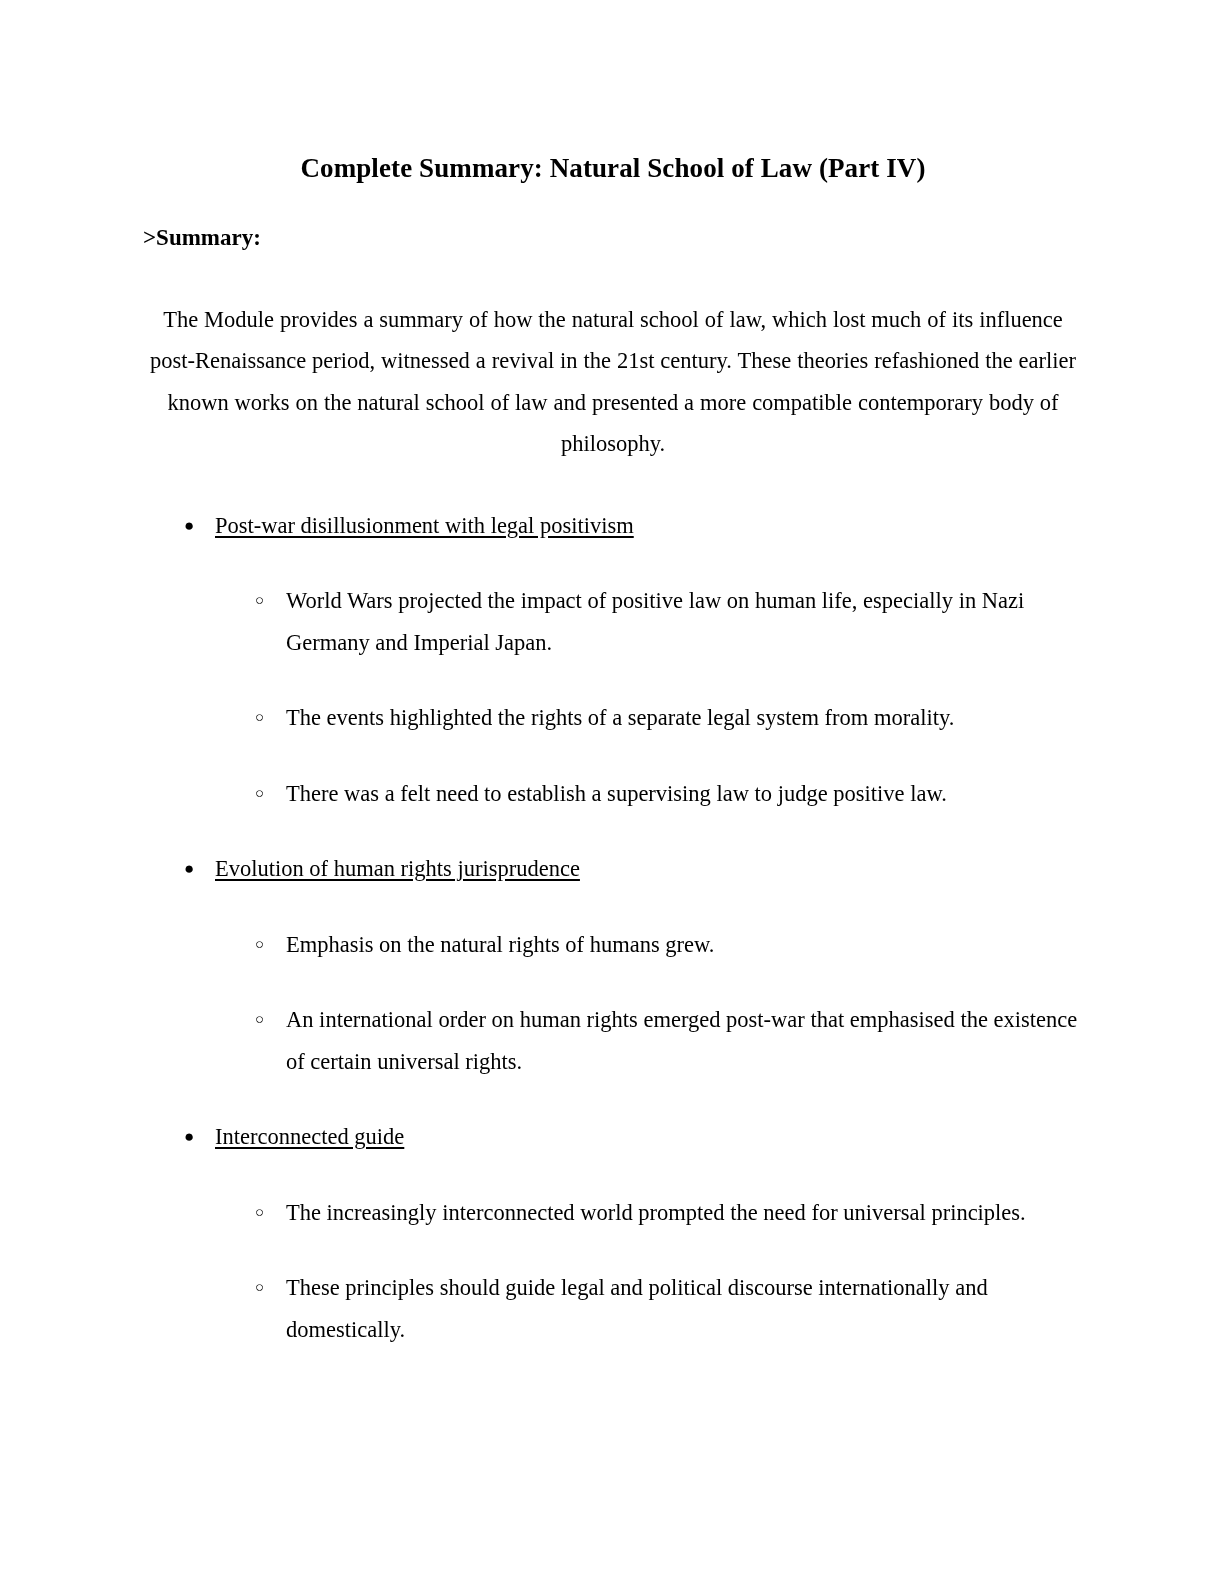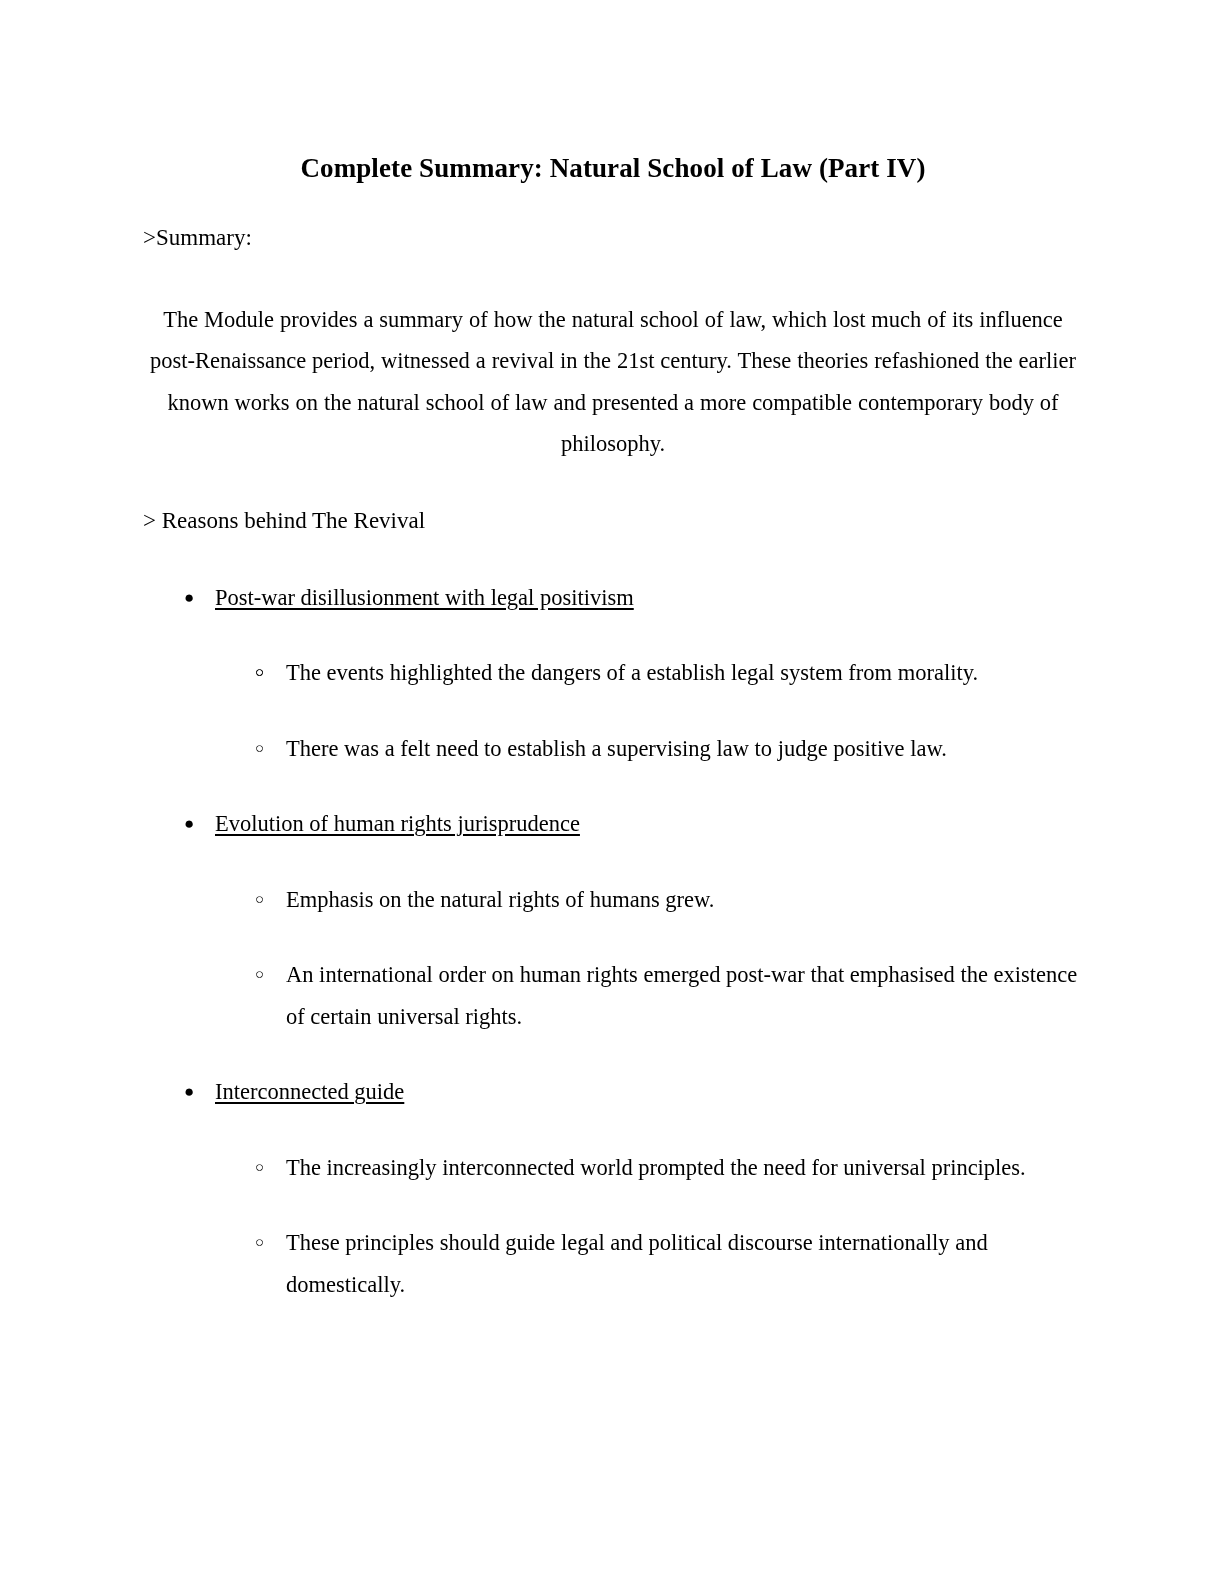--- a/index.html
+++ b/index.html
@@ -47,21 +47,21 @@
     font-size: 22px;
     font-weight: bold;
     font-style: italic;
     text-align: center;
     line-height: 1.35;
     margin: 0 0 44px 0;
   }
 
   .section-heading {
     font-size: 23px;
-    font-weight: normal;
+    font-weight: bold;
     line-height: 1.4;
     margin: 0 0 44px 0;
     text-align: left;
   }
 
   .section-heading.tight {
     margin-bottom: 40px;
   }
 
   
@@ -137,36 +137,36 @@
 <div class="page">
   <div class="content">
 
     <h1 class="doc-title">Complete Summary: Natural School of Law (Part IV)</h1>
 
 
     <h3 class="section-heading">&gt;Summary:</h3>
 
     <p class="body-para">The Module provides a summary of how the natural school of law, which lost much of its influence post-Renaissance period, witnessed a revival in the 21st century. These theories refashioned the earlier known works on the natural school of law and presented a more compatible contemporary body of philosophy.</p>
 
-    <h3 class="section-heading tight">&gt; Reasons behind The Revival</h3>
 
     <ul class="bullet-list">
 
       <li class="group">
         <div class="lvl1">
           <span class="marker">●</span>
           <span class="lvl1-text">Post-war disillusionment with legal positivism</span>
         </div>
         <ul class="sublist">
           <li class="lvl2">
             <span class="marker">○</span>
-          </li>
-          <li class="lvl2">
-            <span class="marker">○</span>
-            <span>The events highlighted the dangers of a establish legal system from morality.</span>
+            <span>World Wars projected the impact of positive law on human life, especially in Nazi Germany and Imperial Japan.</span>
+          </li>
+          <li class="lvl2">
+            <span class="marker">○</span>
+            <span>The events highlighted the rights of a separate legal system from morality.</span>
           </li>
           <li class="lvl2">
             <span class="marker">○</span>
             <span>There was a felt need to establish a supervising law to judge positive law.</span>
           </li>
         </ul>
       </li>
 
       <li class="group">
         <div class="lvl1">

